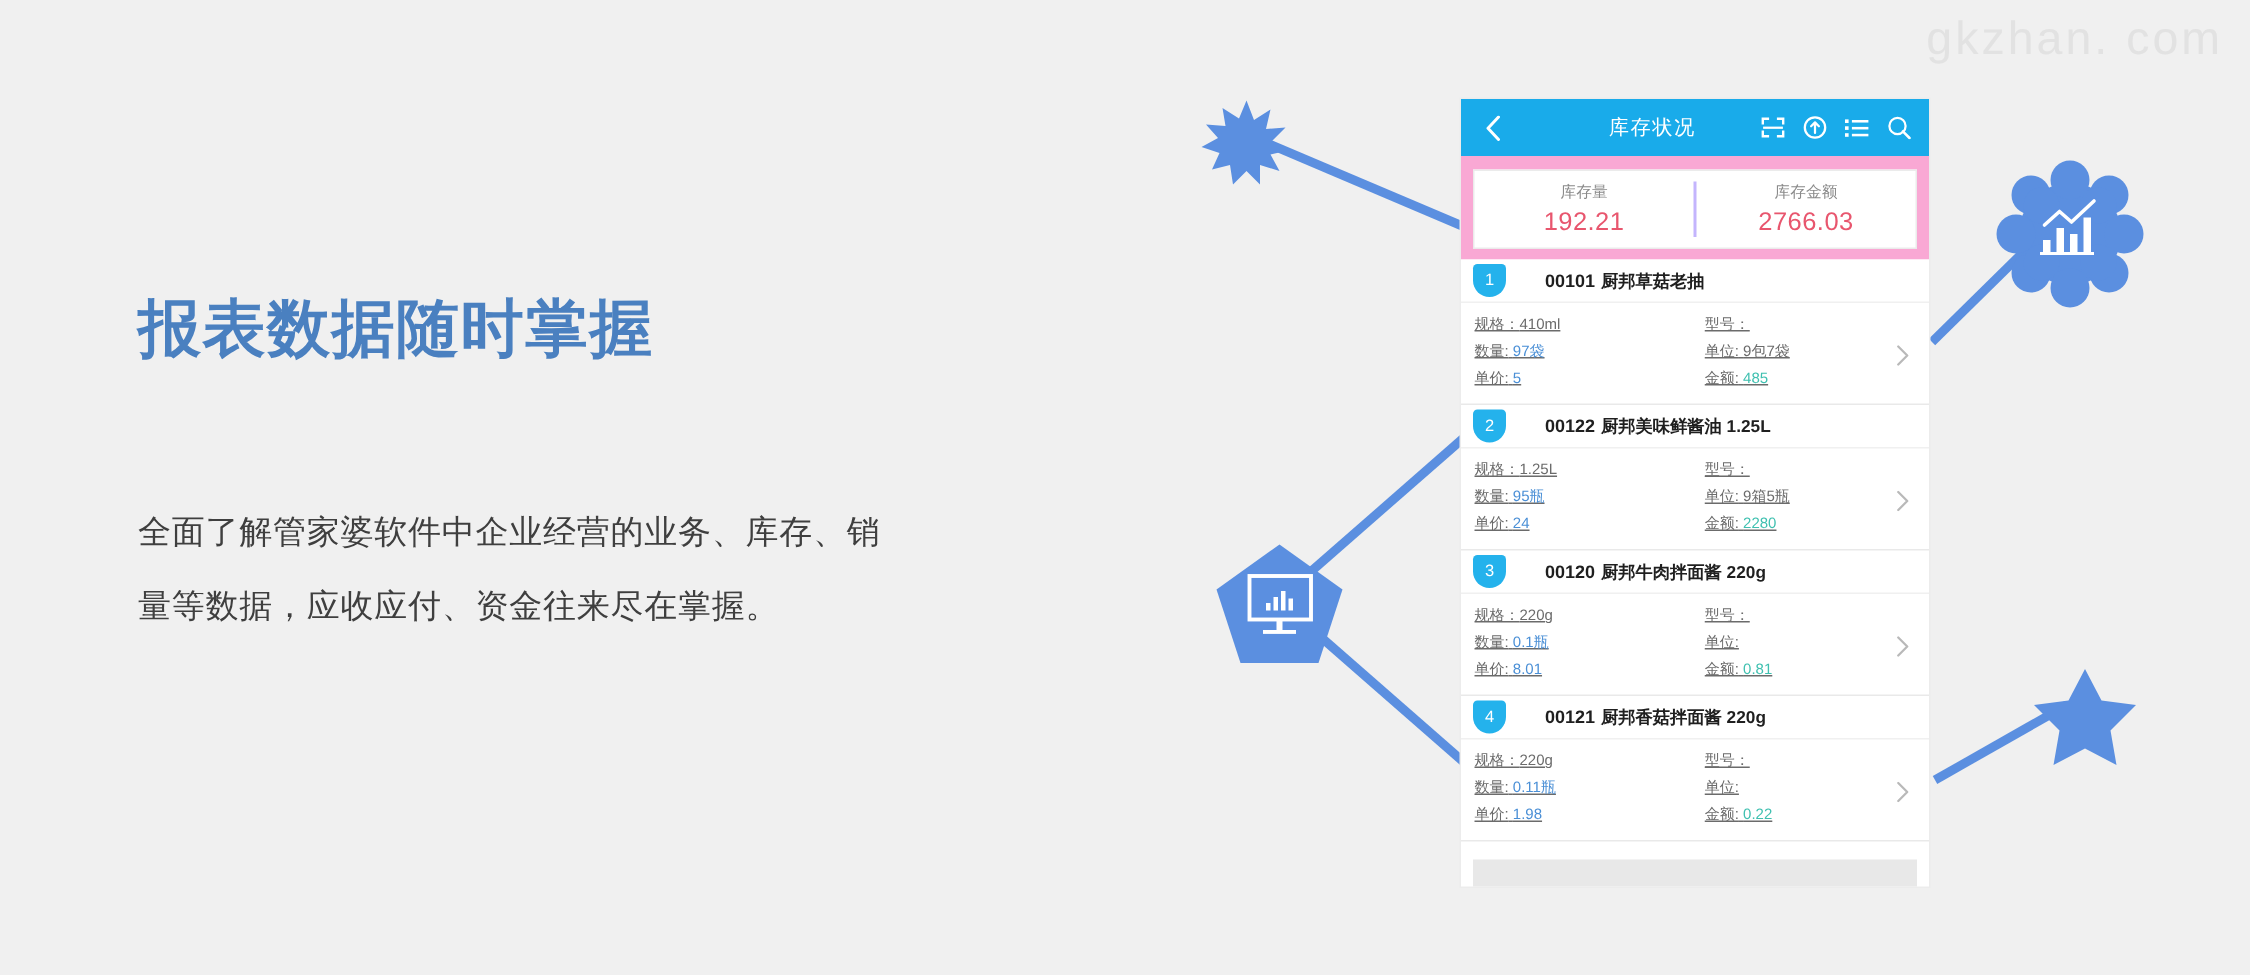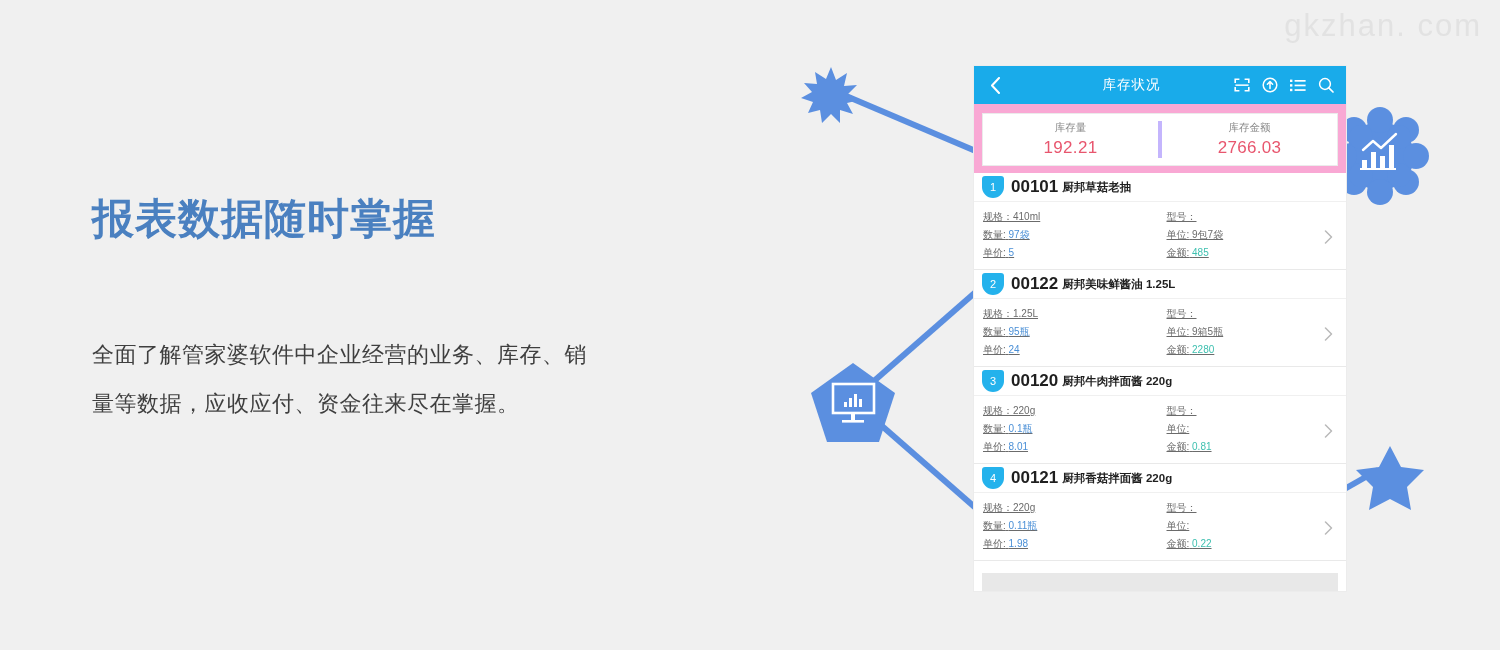--- a/index.html
+++ b/index.html
@@ -36,21 +36,21 @@
   
   .deco-svg {
     position: absolute; left: 0; top: 0;
     width: 1500px; height: 650px;
     pointer-events: none;
   }
 
   
   .phone {
     position: absolute; left: 974px; top: 66px;
-    width: 372px; height: 525px;
+    width: 312px; height: 525px;
     background: #ffffff;
     box-shadow: 0 0 0 1px #ececec;
     overflow: hidden;
   }
   .phone-header {
     position: relative;
     height: 38px; background: #19ABEA;
     display: flex; align-items: center;
     padding: 0 12px;
   }
@@ -74,41 +74,41 @@
   .summary-wrap { padding: 9px 8px 7px 8px; background: #f9a8d4; }
   .summary {
     background: #ffffff;
     height: 53px;
     display: flex; align-items: center;
     border: 1px solid #ebebeb;
   }
   .summary-cell {
     flex: 1; text-align: center;
   }
-  .summary-cell + .summary-cell { border-left: 4px solid #c4b5fd; }
+  .summary-cell + .summary-cell { border-left: 2px solid #c4b5fd; }
   .summary-label { font-size: 10.5px; color: #8a8a8a; margin-bottom: 3px; }
   .summary-value { font-size: 17px; color: #E8566E; letter-spacing: 0.3px; }
 
   
   .list { background: #ffffff; }
   .row { border-bottom: 1px solid #e9e9e9; position: relative; }
   .row-head {
     display: flex; align-items: center;
     height: 29px; padding-left: 8px;
     border-bottom: 1px solid #f0f0f0;
   }
   .badge {
     width: 22px; height: 22px;
     background: #24B2EC;
     border-radius: 3px 3px 11px 11px;
     color: #fff; font-size: 11px;
     display: flex; align-items: center; justify-content: center;
     flex: 0 0 auto;
   }
-  .row-code { font-size: 17px; color: #1f1f1f; margin-left: 7px; font-weight: bold; }
+  .row-code { font-size: 12px; color: #1f1f1f; margin-left: 26px; font-weight: bold; }
   .row-name { font-size: 11.5px; color: #1f1f1f; margin-left: 4px; font-weight: bold; }
 
   .row-body {
     display: flex;
     padding: 6px 0 7px 0;
     position: relative;
   }
   .col {
     flex: 1;
     padding-left: 9px;

